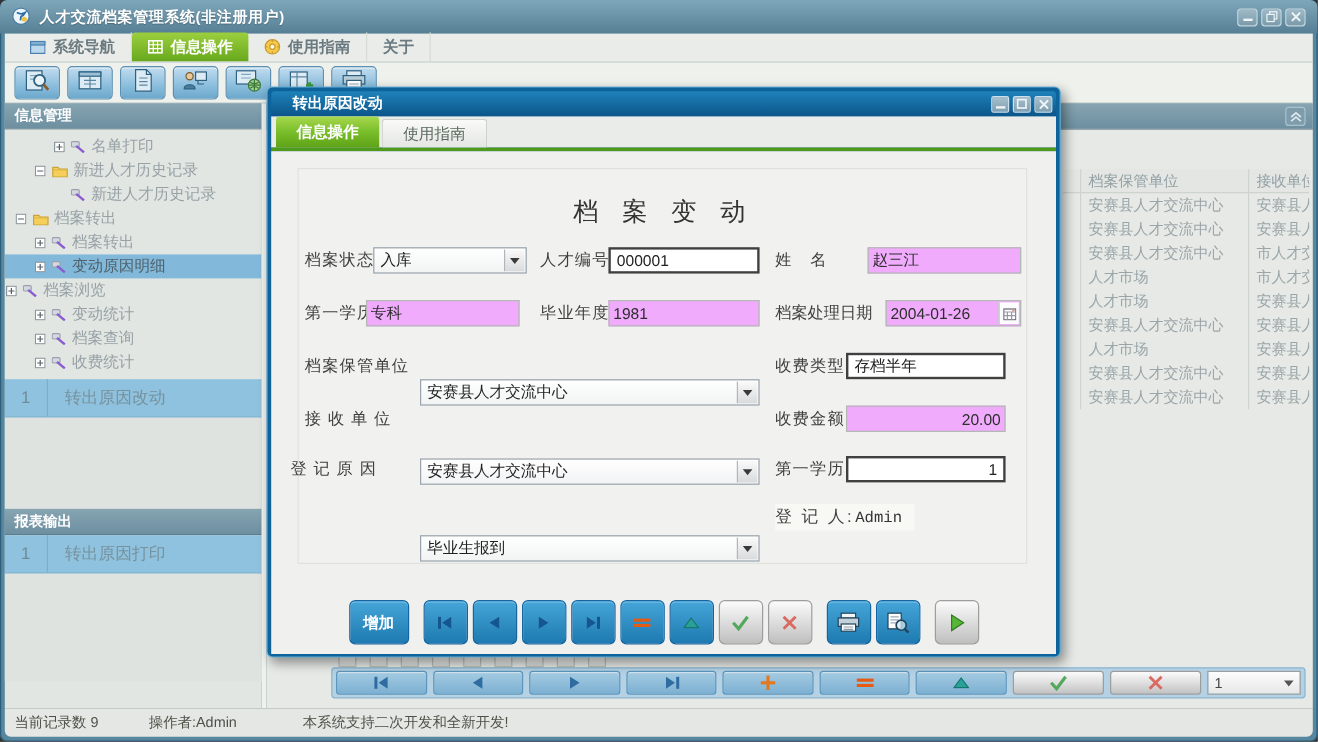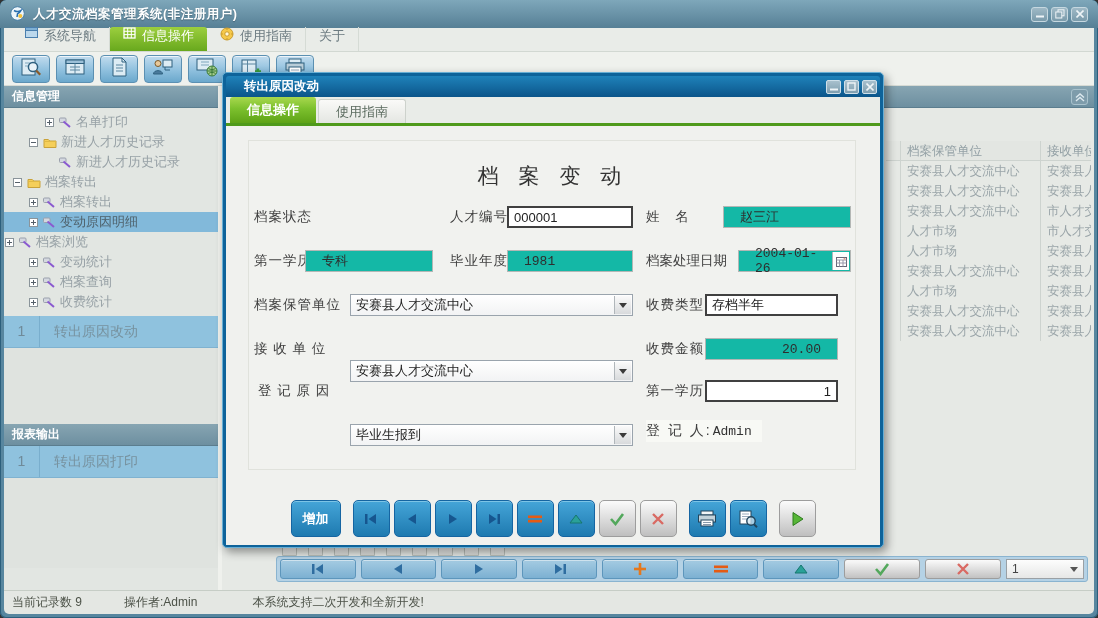--- a/index.html
+++ b/index.html
@@ -17,22 +17,22 @@
     text-shadow:0 1px 1px rgba(0,0,0,0.25); flex:1; }
   .winctrls { display:flex; gap:3px; }
   .wbtn { width:17px; height:15px; border:1px solid #c6d8e0; border-radius:3px;
     background:linear-gradient(#9fb9c6,#7a9bab); display:flex; align-items:center;
     justify-content:center; cursor:default; }
 
   
   .tabbar { position:absolute; left:4px; top:28px; width:1090px; height:24px;
     background:#e9ece8; display:flex; align-items:flex-end; padding-left:8px;
     border-bottom:1px solid #d2d8d2; }
-  .tab { height:24px; display:flex; gap:6px; padding:0 13px;
-    font-size:13px; font-weight:normal; color:#6b7a80; border-right:1px solid #d5dbd5; }
+  .tab { height:24px; display:flex; align-items:center; gap:6px; padding:0 13px;
+    font-size:13px; font-weight:bold; color:#6b7a80; border-right:1px solid #d5dbd5; }
   .tab.active { background:linear-gradient(#9ccf3e,#68a81d); color:#fff;
     border-radius:3px 3px 0 0; border-right:none; }
   .tabicon { display:inline-flex; }
 
   
   .toolbar { position:absolute; left:4px; top:52px; width:1090px; height:34px;
     background:#eff1ed; display:flex; align-items:center; gap:6px; padding-left:8px;
     border-bottom:1px solid #d6dad4; }
   .tbtn { width:38px; height:28px; border:1px solid #5b90b2; border-radius:4px;
     background:linear-gradient(#c2dcee 0%,#8fc0de 55%,#6ba8cc 100%);
@@ -123,22 +123,22 @@
     color:#fff; font-weight:bold; border:none; }
   .mgreen { height:3px; background:#4f9a1b; }
   .mbody { position:relative; height:419px; background:#f0f1ee; overflow:hidden; }
   .form-panel { position:absolute; left:22px; top:14px; right:24px; height:330px;
     border:1px solid #e0e2dc; background:#f1f2ef; }
   .ftitle { position:absolute; top:36px; left:0; right:0; text-align:center;
     font-size:21px; letter-spacing:7px; color:#333; }
   .flabel { position:absolute; font-size:13.5px; color:#3f3f3f; white-space:nowrap;
     letter-spacing:1px; line-height:22px; }
   .fld { position:absolute; height:22px; font-size:13px; }
-  .ro { background:#14b8a6; border:1px solid #b3b7b5; display:flex; align-items:center;
-    padding:0 16px; color:#2e2e2e;font-family:Liberation Mono, monospace; }
+  .ro { background:#f0abfc; border:1px solid #b3b7b5; display:flex; align-items:center;
+    padding:0 3px; color:#2e2e2e; }
   .ro.num { justify-content:flex-end; }
   .ti { border:2px solid #404040; background:#fff; padding:0 5px; color:#222;
     font-family:"Liberation Sans","DejaVu Sans",sans-serif; font-size:13px; height:22px; }
   .ti.num { text-align:right; }
   .combo { position:relative; background:linear-gradient(#ffffff,#f2f3f4);
     border:1px solid #9aa4ad; display:flex; align-items:center; padding:0 20px 0 5px;
     color:#222; }
   .carrow { position:absolute; right:1px; top:1px; bottom:1px; width:17px;
     background:linear-gradient(#fafafa,#d8dadc); border-left:1px solid #b0b6ba;
     display:flex; align-items:center; justify-content:center; }
@@ -609,20 +609,24 @@
     <div class="mtabs">
       <div class="mtab active">信息操作</div>
       <div class="mtab">使用指南</div>
     </div>
     <div class="mgreen"></div>
     <div class="mbody">
       <div class="form-panel"></div>
       <div class="ftitle">档 案 变 动</div>
 
       <span class="flabel" style="left:28px;top:80px">档案状态</span>
+      <div class="fld combo" style="left:85px;top:80px;width:128px">
+        <span>入库</span>
+        <span class="carrow"></span>
+      </div>
       <span class="flabel" style="left:224px;top:80px">人才编号</span>
       <input class="fld ti" style="left: 281px; top: 80px; width: 126px;" value="000001">
       <span class="flabel" style="left:420px;top:80px;letter-spacing:6px">姓  名</span>
       <div class="fld ro" style="left:497px;top:80px;width:128px">赵三江</div>
 
       <span class="flabel" style="left:28px;top:124px">第一学历</span>
       <div class="fld ro" style="left:79px;top:124px;width:128px">专科</div>
       <span class="flabel" style="left:224px;top:124px">毕业年度</span>
       <div class="fld ro" style="left:281px;top:124px;width:126px">1981</div>
       <span class="flabel" style="left:420px;top:124px;letter-spacing:0">档案处理日期</span>
@@ -646,21 +650,21 @@
       <input class="fld ti" style="left: 479px; top: 168px; width: 133px;" value="存档半年">
 
       <span class="flabel" style="left:28px;top:212px">接 收 单 位</span>
       <div class="fld combo" style="left:124px;top:212px;width:283px">
         <span>安赛县人才交流中心</span>
         <span class="carrow"></span>
       </div>
       <span class="flabel" style="left:420px;top:212px">收费金额</span>
       <div class="fld ro num" style="left:479px;top:212px;width:133px">20.00</div>
 
-      <span class="flabel" style="left:32px;top:254px">登 记 原 因</span>
+      <span class="flabel" style="left:16px;top:254px">登 记 原 因</span>
       <div class="fld combo" style="left:124px;top:254px;width:283px">
         <span>毕业生报到</span>
         <span class="carrow"></span>
       </div>
       <span class="flabel" style="left:420px;top:254px">第一学历</span>
       <input class="fld ti num" style="left: 479px; top: 254px; width: 133px;" value="1">
 
       <div class="registrar">
         <span class="flabel2">登 记 人:</span>
         <span class="rval">Admin</span>

